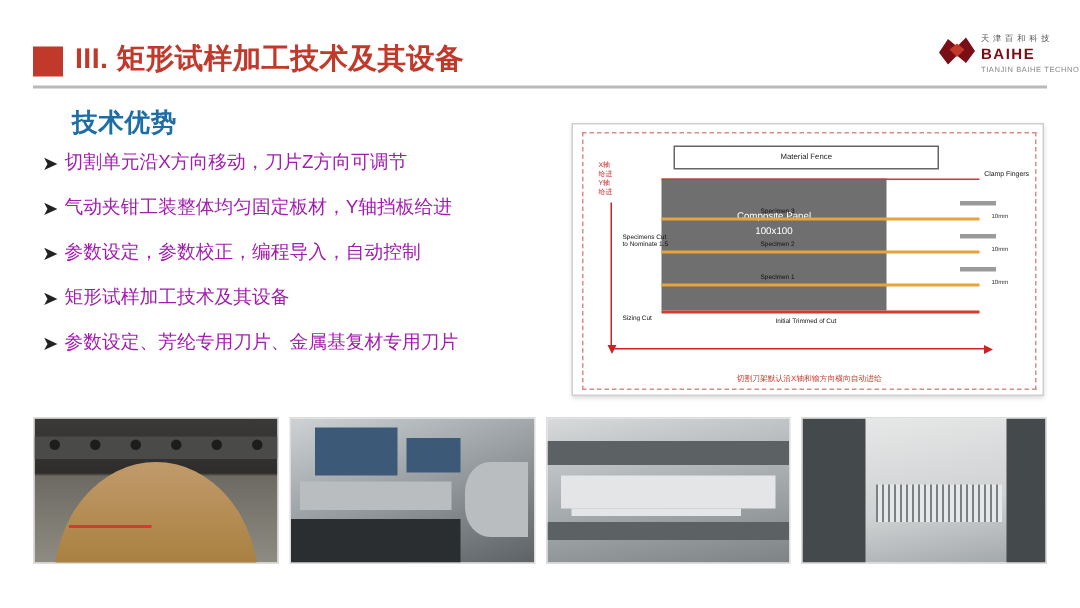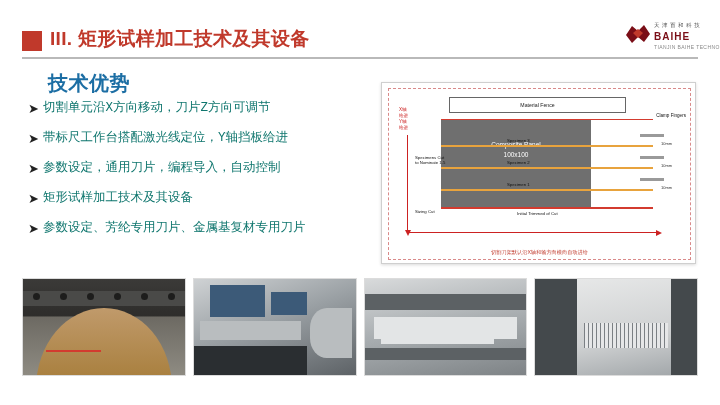--- a/index.html
+++ b/index.html
@@ -79,21 +79,21 @@
     font-size: 5px;
     color: #888;
     letter-spacing: 0.4px;
     white-space: nowrap;
   }
 
   
   #section-heading {
     position: absolute;
     left: 48px; top: 70px;
-    font-size: 20px;
+    font-size: 17px;
     font-weight: bold;
     color: #1c6ea4;
     letter-spacing: 0.5px;
   }
 
   
   #bullet-list {
     position: absolute;
     left: 28px; top: 100px;
     width: 348px;
@@ -106,24 +106,23 @@
   .bullet-marker {
     flex: 0 0 auto;
     width: 15px;
     font-size: 13px;
     color: #222;
     line-height: 17px;
   }
   .bullet-text {
     flex: 1 1 auto;
     font-size: 12.5px;
-    color: #0f766e;
+    color: #a21caf;
     line-height: 17px;
     white-space: nowrap;
-    font-family: Liberation Mono, monospace;
   }
 
   
   #diagram-panel {
     position: absolute;
     left: 381px; top: 82px;
     width: 313px; height: 180px;
     background: #ffffff;
     border: 1px solid #cfcfcf;
     box-shadow: 0 1px 3px rgba(0,0,0,0.15);
@@ -376,25 +375,25 @@
 
 <div id="section-heading">技术优势</div>
 
 <div id="bullet-list">
   <div class="bullet-row">
     <span class="bullet-marker">➤</span>
     <span class="bullet-text">切割单元沿X方向移动，刀片Z方向可调节</span>
   </div>
   <div class="bullet-row">
     <span class="bullet-marker">➤</span>
-    <span class="bullet-text">带标尺工作台搭配激光线定位，Y轴挡板给进</span>
+    <span class="bullet-text">气动夹钳工装整体均匀固定板材，Y轴挡板给进</span>
   </div>
   <div class="bullet-row">
     <span class="bullet-marker">➤</span>
-    <span class="bullet-text">参数设定，通用刀片，编程导入，自动控制</span>
+    <span class="bullet-text">参数设定，参数校正，编程导入，自动控制</span>
   </div>
   <div class="bullet-row">
     <span class="bullet-marker">➤</span>
     <span class="bullet-text">矩形试样加工技术及其设备</span>
   </div>
   <div class="bullet-row">
     <span class="bullet-marker">➤</span>
     <span class="bullet-text">参数设定、芳纶专用刀片、金属基复材专用刀片</span>
   </div>
 </div>

